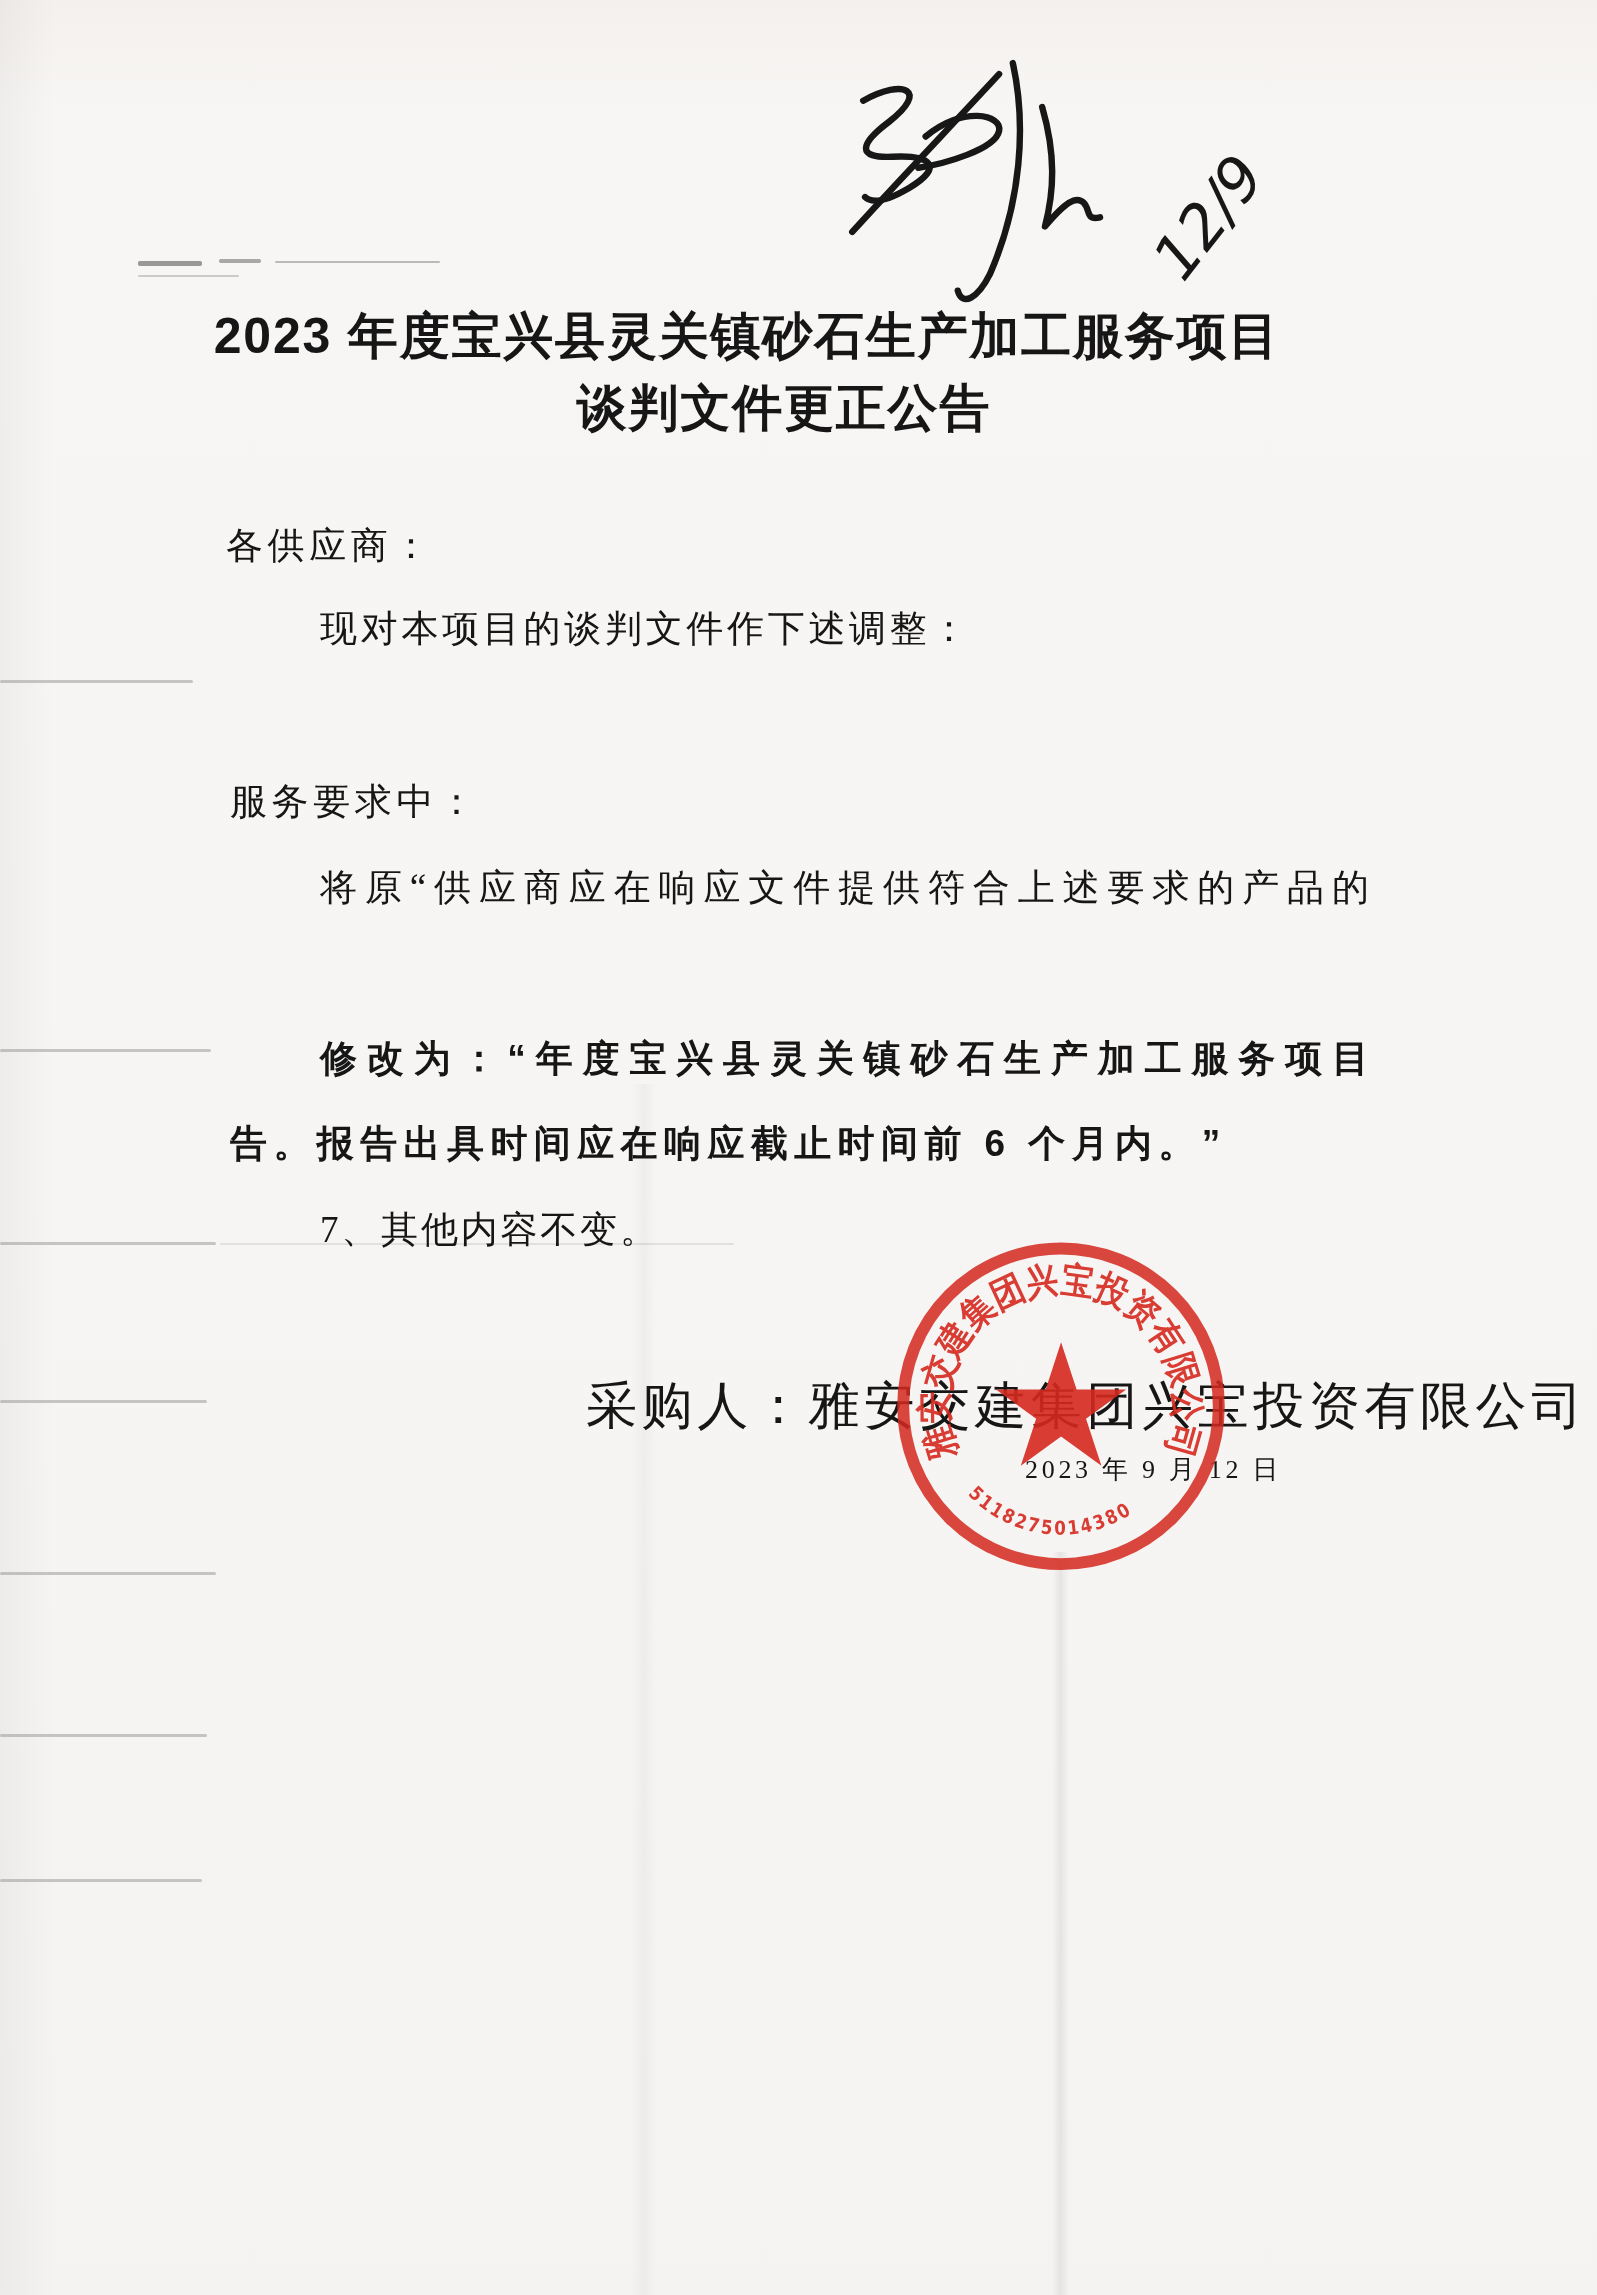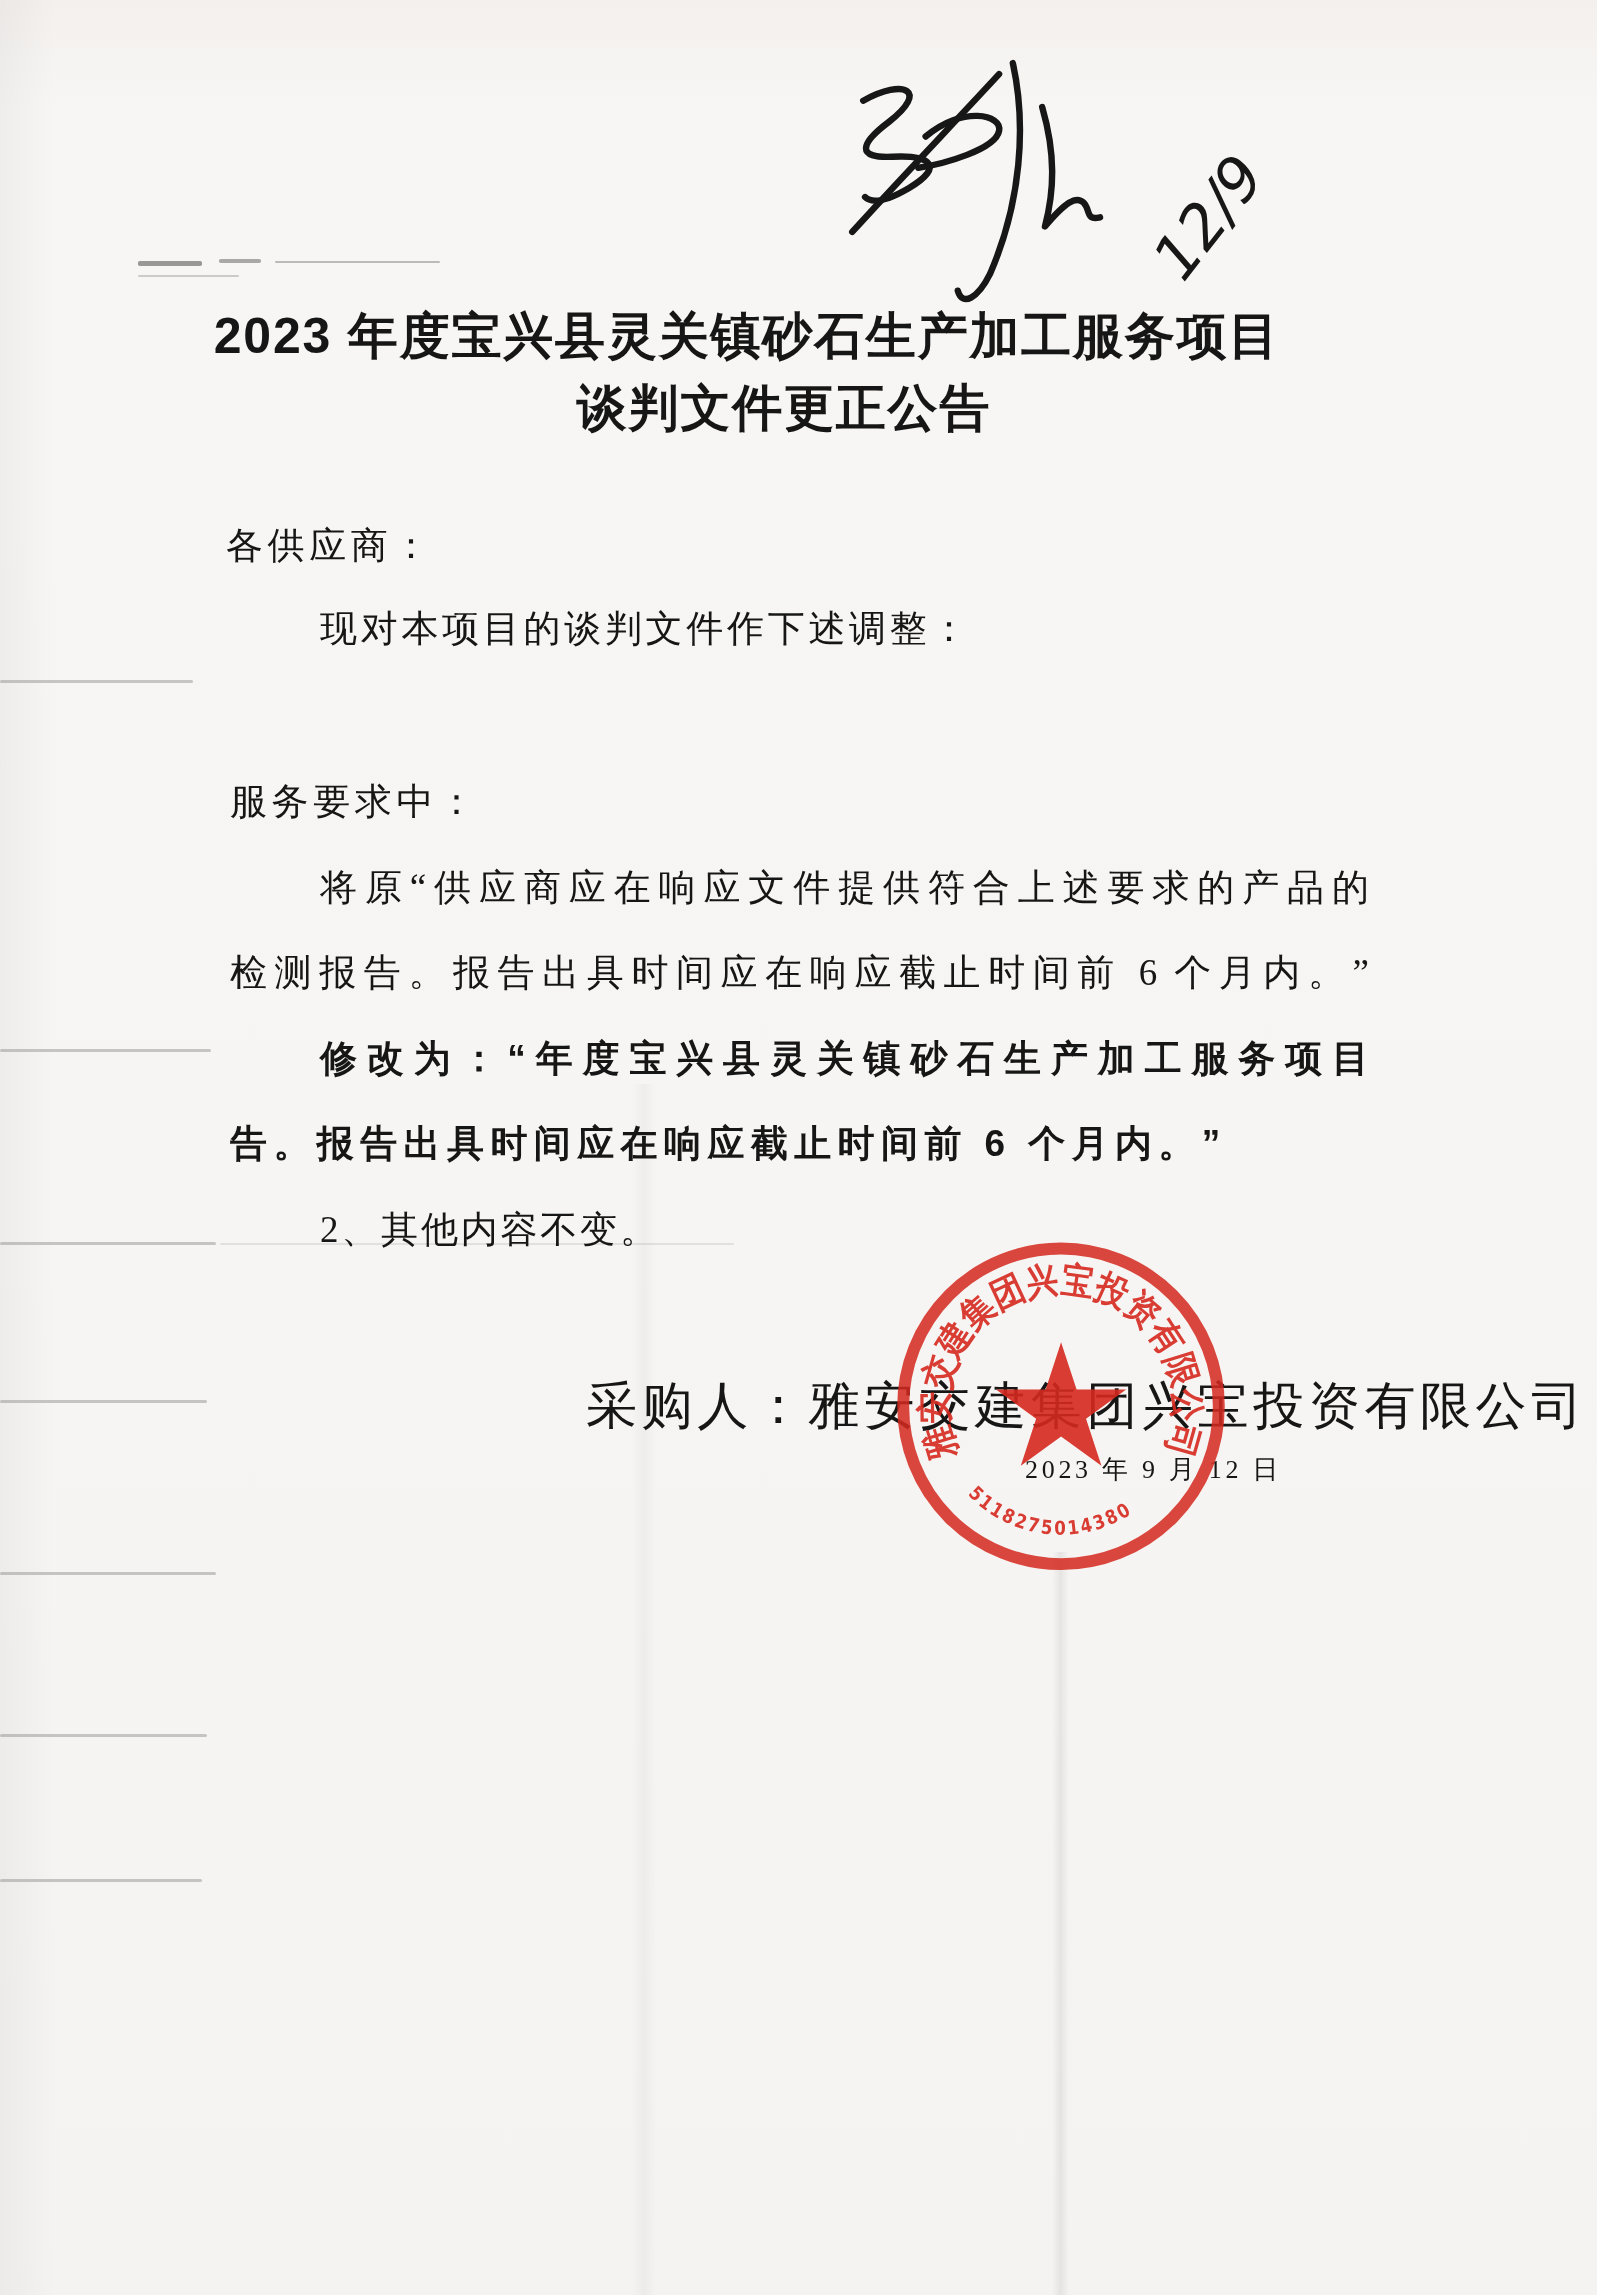--- a/index.html
+++ b/index.html
@@ -74,24 +74,23 @@
     <text x="388" y="248" font-family="DejaVu Sans, sans-serif" font-style="italic" font-size="66" fill="#171717" transform="rotate(-52 420 225)">12/9</text>
   </svg>
 
   <div class="title" style="top:303px;">2023 年度宝兴县灵关镇砂石生产加工服务项目</div>
   <div class="title" style="top:375px;margin-left:37px;">谈判文件更正公告</div>
 
   <div class="line" style="left:226px; top:525px; letter-spacing:4.6px;">各供应商：</div>
   <div class="line" style="left:320px; top:608px; letter-spacing:3.7px;">现对本项目的谈判文件作下述调整：</div>
   <div class="line" style="left:230px; top:781px; letter-spacing:4.6px;">服务要求中：</div>
   <div class="line just" style="left:320px; top:867px; width:1049px;">将原“供应商应在响应文件提供符合上述要求的产品的</div>
-  <div class="line just" style="left:230px; top:952px; width:1139px;">检测报告。报告出具时间应在响应截止时间前 6 个月内。”</div>
   <div class="line just bold" style="left:320px; top:1038px; width:1049px;">修改为：“年度宝兴县灵关镇砂石生产加工服务项目</div>
   <div class="line bold" style="left:230px; top:1123px; letter-spacing:6.4px;">告。报告出具时间应在响应截止时间前 6 个月内。”</div>
-  <div class="line" style="left:320px; top:1209px; letter-spacing:2.8px;">2、其他内容不变。</div>
+  <div class="line" style="left:320px; top:1209px; letter-spacing:2.8px;">7、其他内容不变。</div>
 
   <div class="line" style="left:586px; top:1377px; font-size:51px; letter-spacing:4.6px; z-index:2;">采购人：雅安交建集团兴宝投资有限公司</div>
   <div class="line" style="left:1025px; top:1455px; font-size:26px; letter-spacing:3.7px; z-index:2;">2023 年 9 月 12 日</div>
 
   <svg id="stamp" width="386" height="389" viewBox="0 0 420 424">
     <defs>
       <path id="arcCompany" d="M 97.6 266.4 A 124 124 0 1 1 322.4 266.4"></path>
       <path id="arcSerial" d="M 102.8 304 A 140 140 0 0 0 317.2 304"></path>
     </defs>
     <circle cx="210" cy="214" r="172" fill="none" stroke="#d5291f" stroke-width="13" opacity=".95"></circle>

